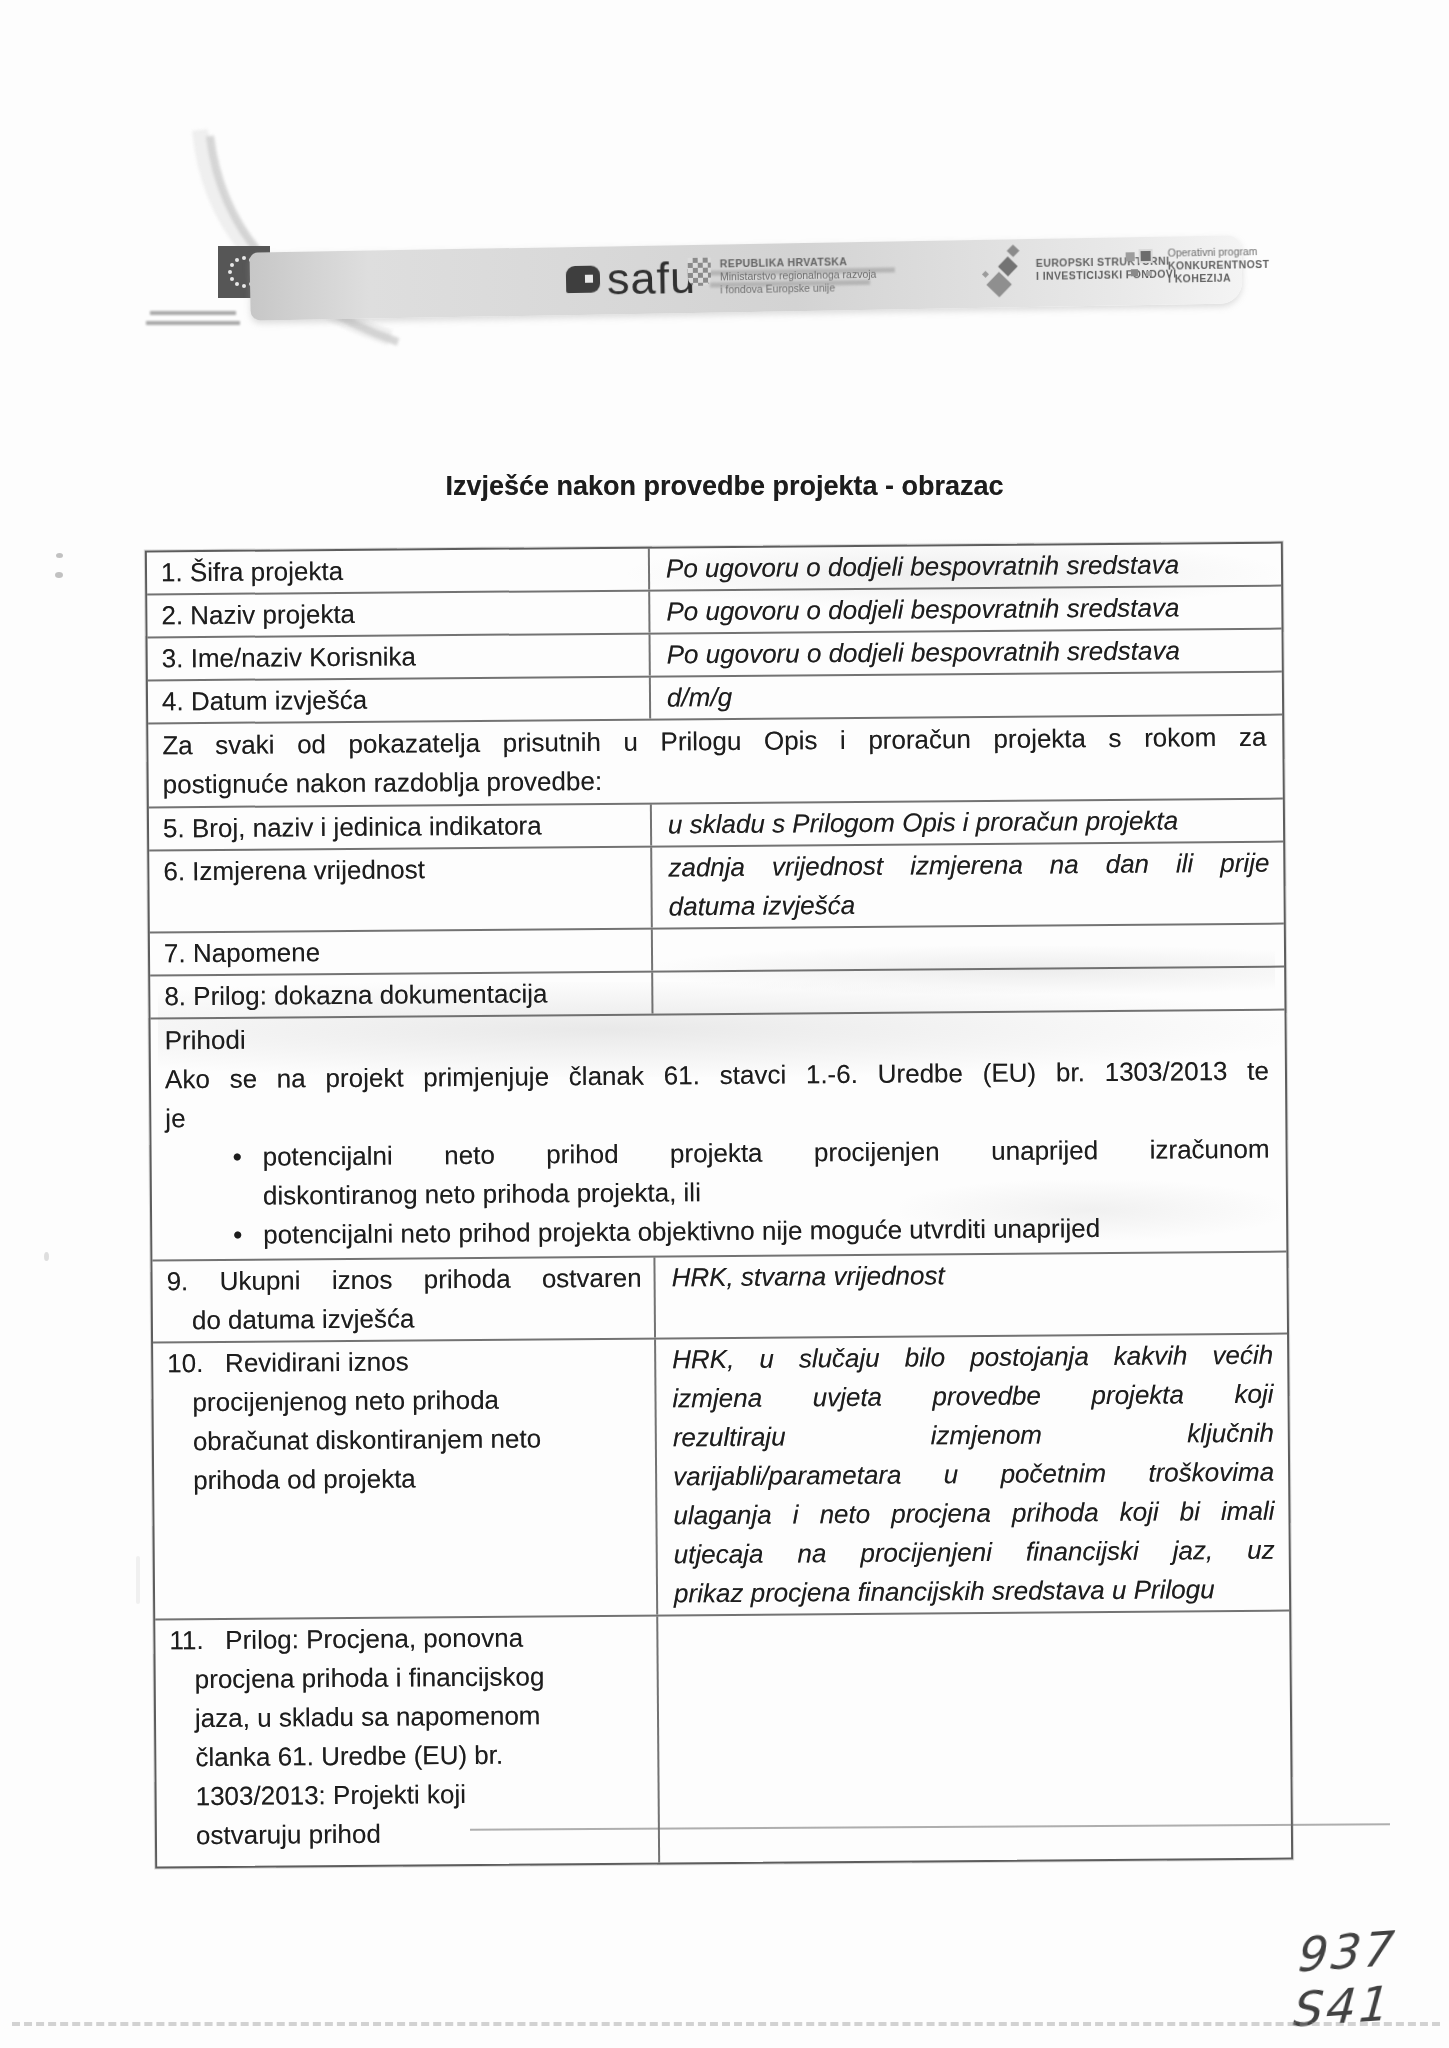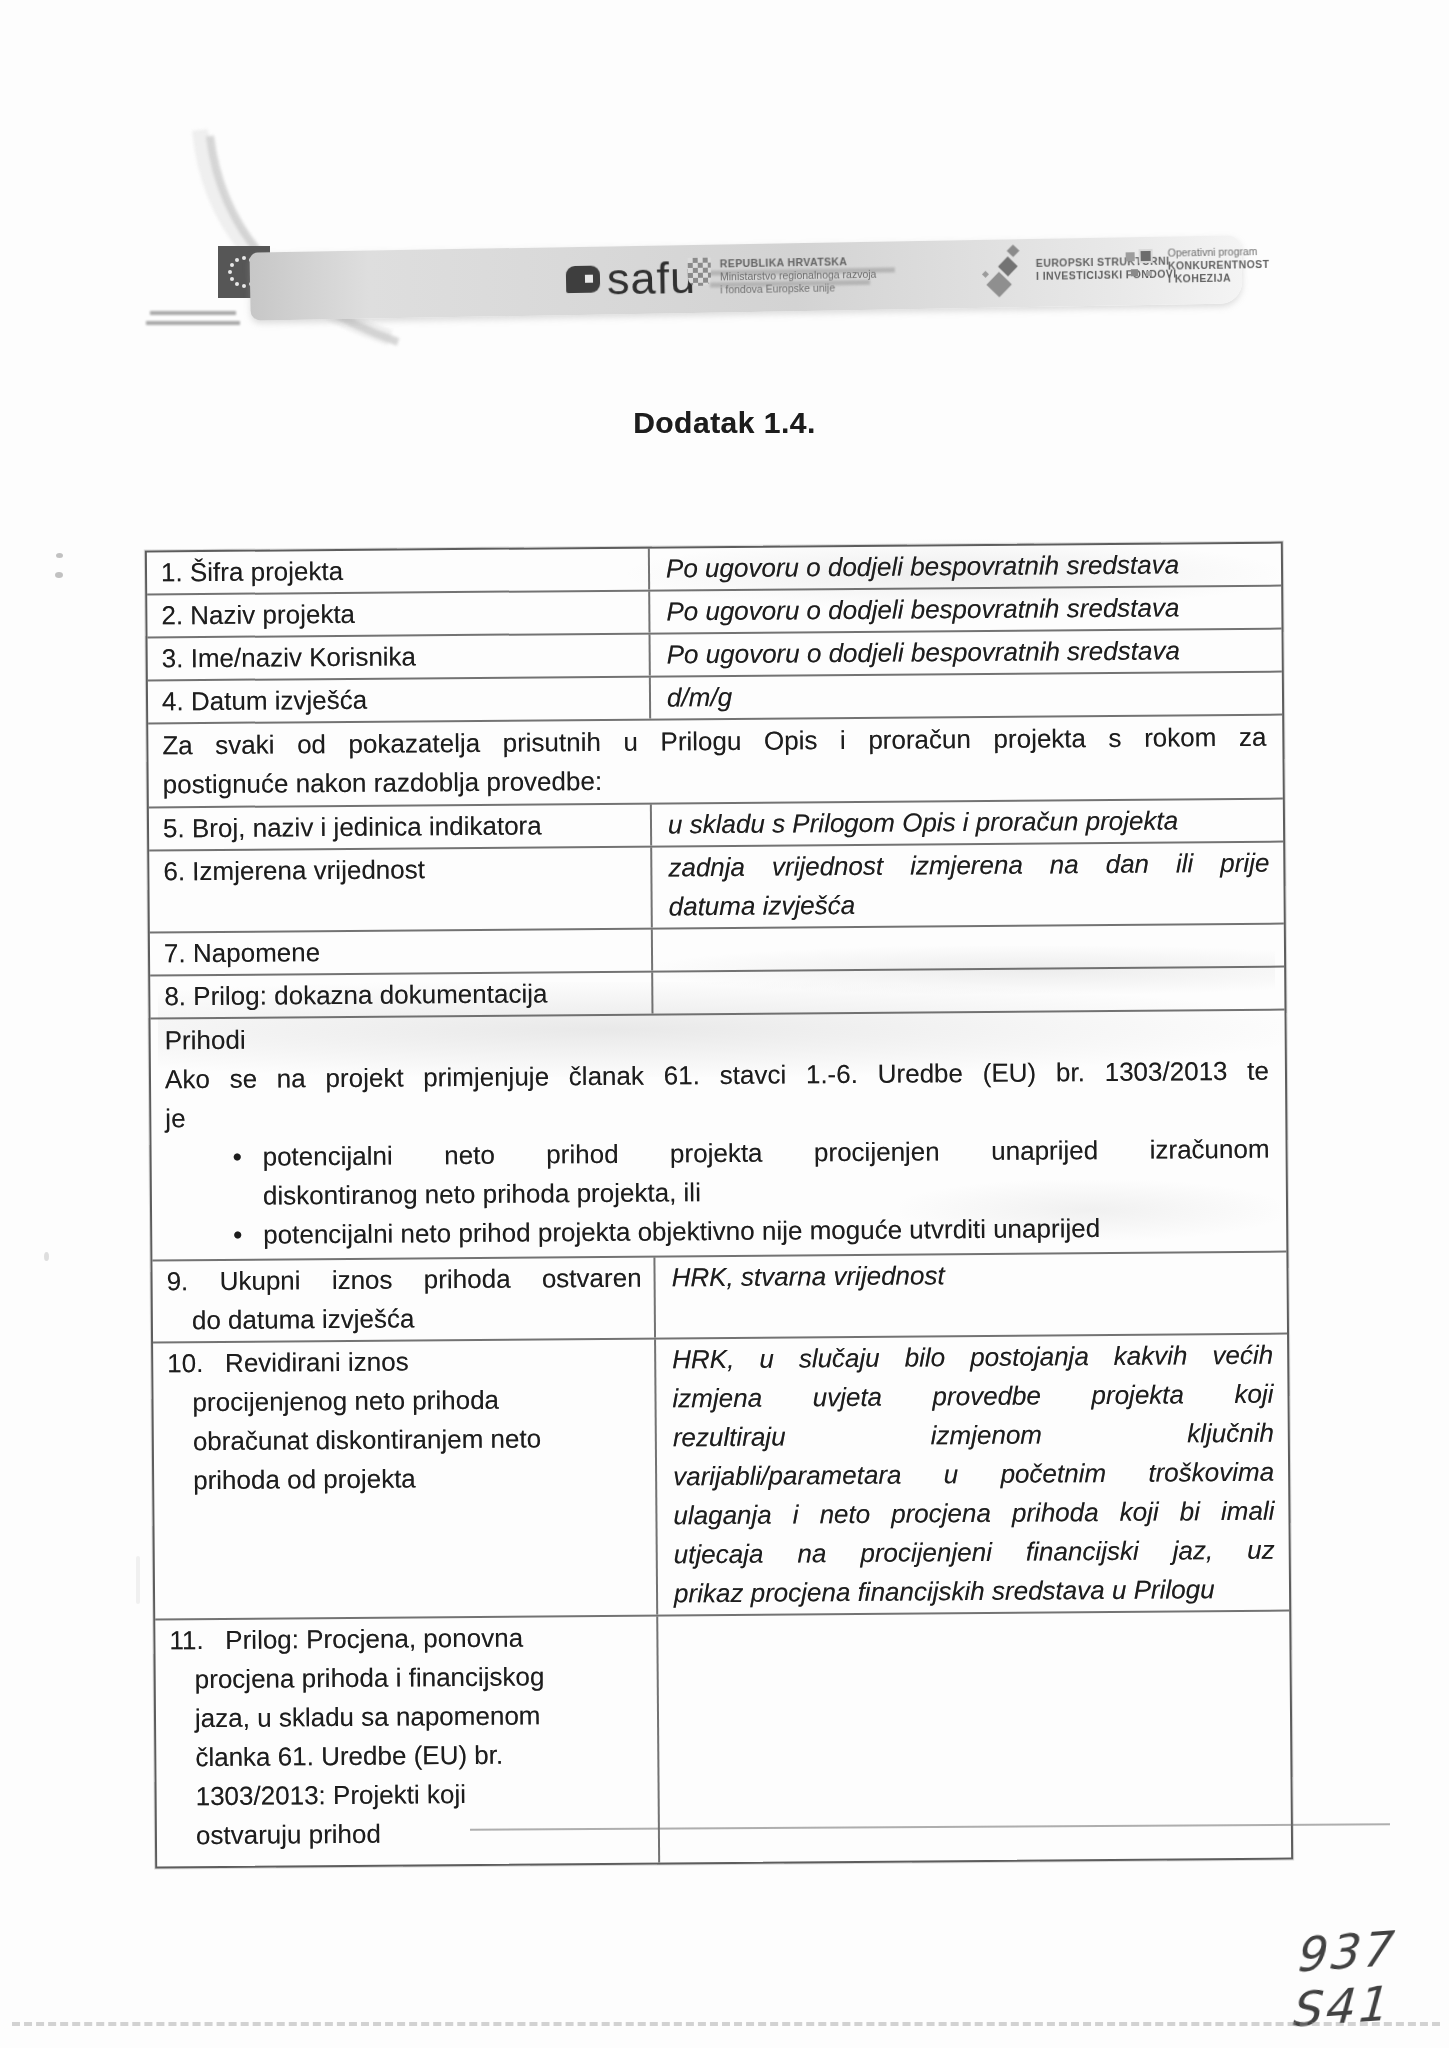--- a/index.html
+++ b/index.html
@@ -176,21 +176,21 @@
           <i class="s4"></i>
         </span>
       <span class="lg-text">
         <em>Operativni program</em>
         <em class="u">KONKURENTNOST</em>
         <em class="u">I KOHEZIJA</em>
       </span>
     </div>
   </div>
 
-  <div class="title">Dodatak 1.4.</div>
+  <div class="subtitle">Izvješće nakon provedbe projekta - obrazac</div>
 
   <div class="tbl">
       <div class="row r1">
         <div class="cl">
           <span class="bl">1. Šifra projekta</span>
         </div>
         <div class="cr">
           <span class="bl">Po ugovoru o dodjeli bespovratnih sredstava</span>
         </div>
       </div>

